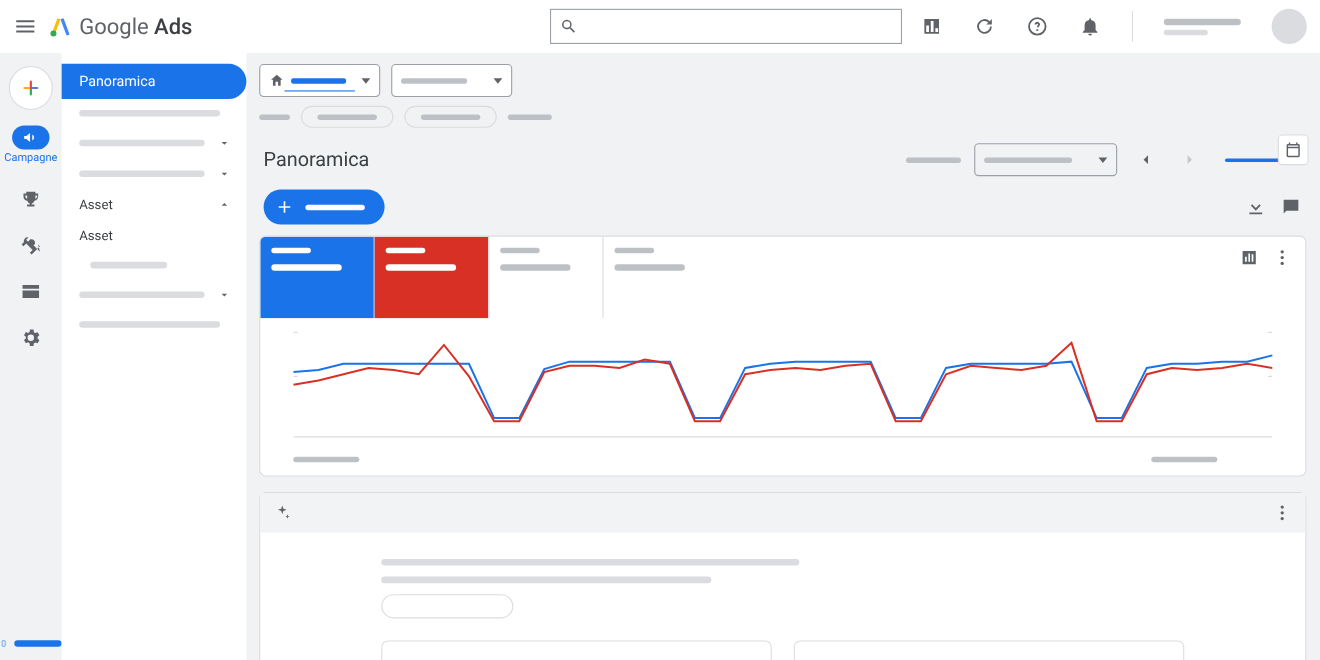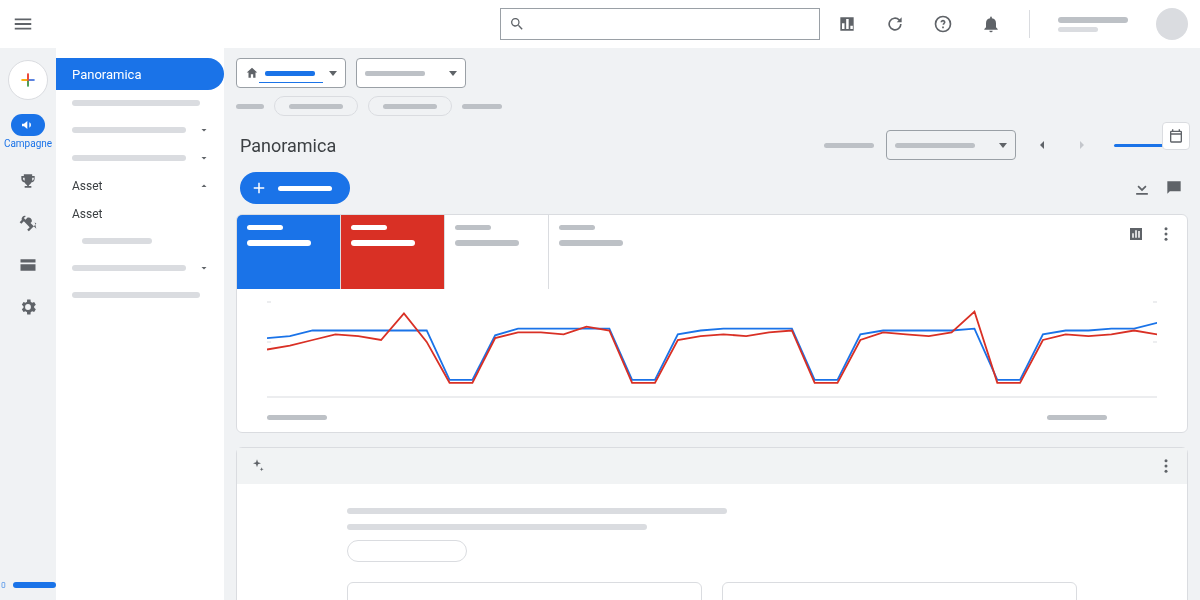--- a/index.html
+++ b/index.html
@@ -100,20 +100,28 @@
 </style>
 </head>
 <body>
 
 <div class="topbar">
   <div class="hamburger">
     <svg viewBox="0 0 24 24" width="22" height="22">
         <path fill="currentColor" d="M3 6h18v2H3zm0 5h18v2H3zm0 5h18v2H3z"></path>
       </svg>
   </div>
+  <div class="logo-wrap">
+    <svg width="22" height="22" viewBox="0 0 24 24">
+      <path fill="#FBBC04" d="M3 20l6-16 3 1-6 16z"></path>
+      <path fill="#4285F4" d="M15 4l6 16-3 1-6-16z"></path>
+      <circle cx="5" cy="19" r="3" fill="#34A853"></circle>
+    </svg>
+    <span class="logo-text"><span>Google</span> <b>Ads</b></span>
+  </div>
   <div class="search-wrap" style="position:absolute; left:500px;">
     <div class="search" placeholder="">
       <svg width="16" height="16" viewBox="0 0 24 24">
           <path fill="#5f6368" d="M15.5 14h-.8l-.3-.3a6.5 6.5 0 10-.7.7l.3.3v.8l5 5 1.5-1.5-5-5zm-6 0a4.5 4.5 0 110-9 4.5 4.5 0 010 9z"></path>
         </svg>
     </div>
   </div>
   <div class="top-icons" style="margin-left:auto;">
     <div class="ic">
         <svg width="20" height="20" viewBox="0 0 24 24">

